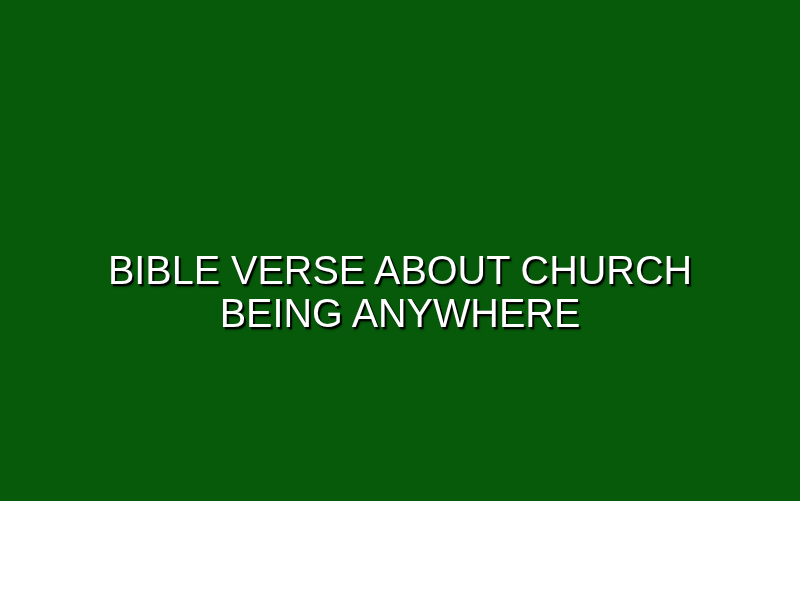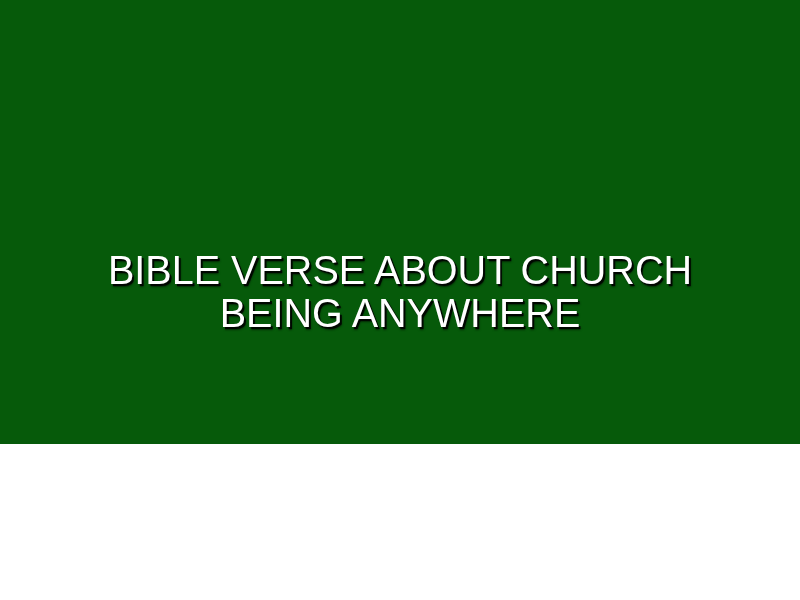--- a/index.html
+++ b/index.html
@@ -13,21 +13,21 @@
     height: 600px;
     overflow: hidden;
     font-family: "Liberation Sans", sans-serif;
   }
 
   
   .card {
     position: relative;
     box-sizing: border-box;
     width: 800px;
-    height: 444px;
+    height: 501px;
     background-color: #065a0a;
     display: flex;
     align-items: center;
     justify-content: center;
   }
 
   
   .title-block {
     position: absolute;
     left: 0;

